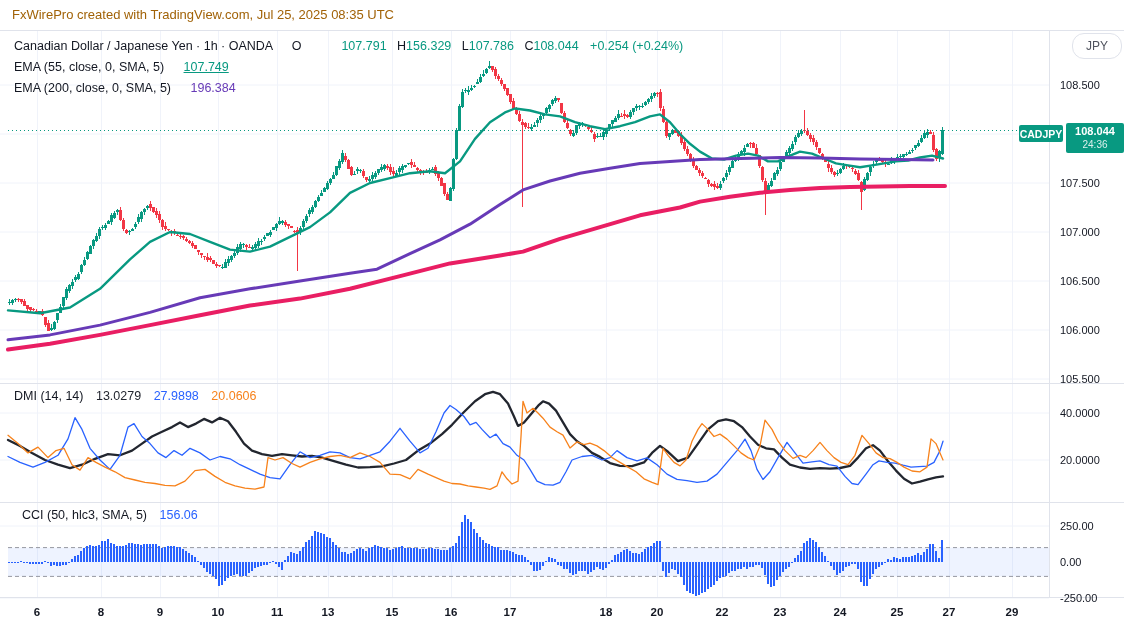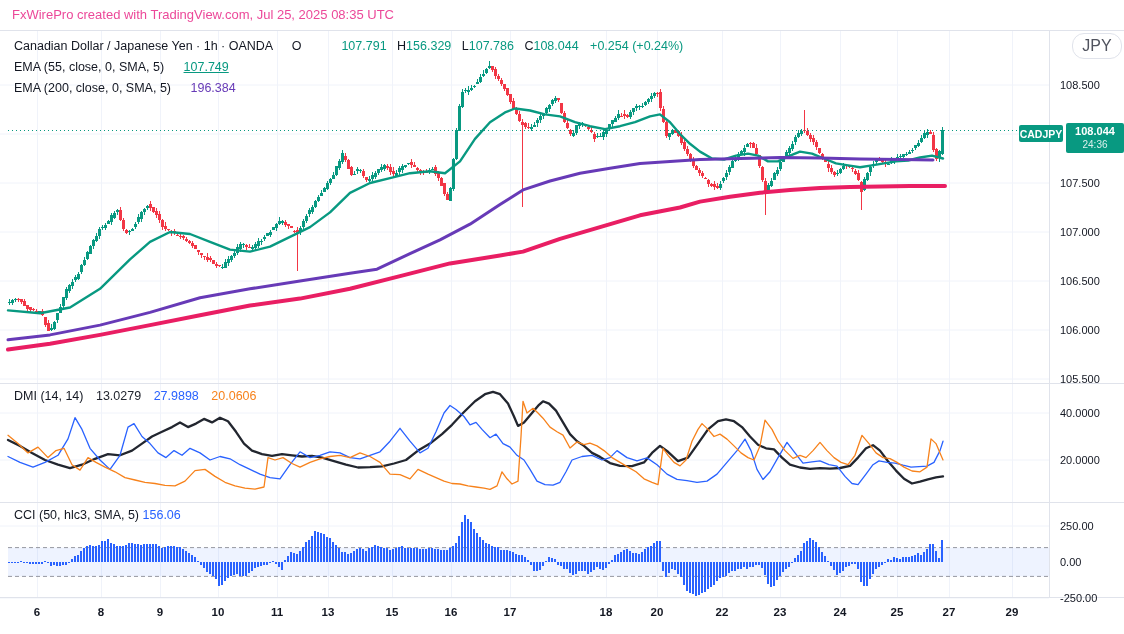--- a/index.html
+++ b/index.html
@@ -1,32 +1,32 @@
 <!DOCTYPE html>
 <html><head>
 <meta charset="utf-8">
 <style>
   html,body{margin:0;padding:0;background:#fff;}
   #app{position:relative;width:1124px;height:634px;background:#fff;overflow:hidden;
        font-family:"Liberation Sans",sans-serif;-webkit-font-smoothing:antialiased;}
   #chart-svg{position:absolute;left:0;top:0;}
   .ov{position:absolute;white-space:nowrap;}
-  #watermark{left:12px;top:7px;font-size:13px;color:#ec4899;}
+  #watermark{left:12px;top:7px;font-size:13px;color:#a16207;}
   #legend{left:14px;top:36px;font-size:12.5px;color:#131722;line-height:21px;}
   .lrow span{margin-right:8px;}
   .lrow i{font-style:normal;color:#131722;margin-left:7px;}
   .lrow b{font-weight:400;}
   .ind-val{margin-left:8px;}
   #dmi-legend{left:14px;top:389px;font-size:12.5px;color:#131722;}
   #dmi-legend span{margin-left:9px;}
   #cci-legend{left:14px;top:508px;font-size:12.5px;color:#131722;}
-  #cci-legend span{}
+  #cci-legend span{margin-left:9px;}
   #jpy-btn{left:1072px;top:33px;width:50px;height:26px;border:1px solid #e0e3eb;border-radius:12px;
            box-sizing:border-box;display:flex;align-items:center;justify-content:center;
-           font-size:16px;color:#50535e;background:#fff;cursor:pointer;}
+           font-size:12px;color:#50535e;background:#fff;cursor:pointer;}
   #ticker-tag{left:1019px;top:125px;width:44px;height:17px;border-radius:2px;
               display:flex;align-items:center;justify-content:center;
               font-size:10.5px;font-weight:700;color:#fff;}
   #price-badge{left:1066px;top:123px;width:58px;height:30px;border-radius:2px;color:#fff;
                display:flex;flex-direction:column;align-items:center;justify-content:center;line-height:14px;}
   #price-badge .p{font-size:11px;font-weight:700;}
   #price-badge .cd{font-size:10px;opacity:.85;}
 </style>
 </head>
 <body>
@@ -1095,21 +1095,21 @@
   </div>
 
   <div class="ov" id="dmi-legend">
     <span style="margin-left:0">DMI (14, 14)</span>
     <span style="color: rgb(34, 38, 47);">13.0279</span>
     <span style="color: rgb(41, 98, 255);">27.9898</span>
     <span style="color: rgb(247, 130, 27);">20.0606</span>
   </div>
 
   <div class="ov" id="cci-legend">
-    <span style="margin-left:0">CCI (50, hlc3, SMA, 5)</span>
+    <span style="margin-left:8px">CCI (50, hlc3, SMA, 5)</span>
     <span style="color: rgb(41, 98, 255);">156.06</span>
   </div>
 
   <div class="ov" id="jpy-btn">JPY</div>
 
   <div class="ov" id="ticker-tag" style="background: rgb(8, 153, 129);">CADJPY</div>
 
   <div class="ov" id="price-badge" style="background: rgb(8, 153, 129);">
     <div class="p">108.044</div>
     <div class="cd">24:36</div>

